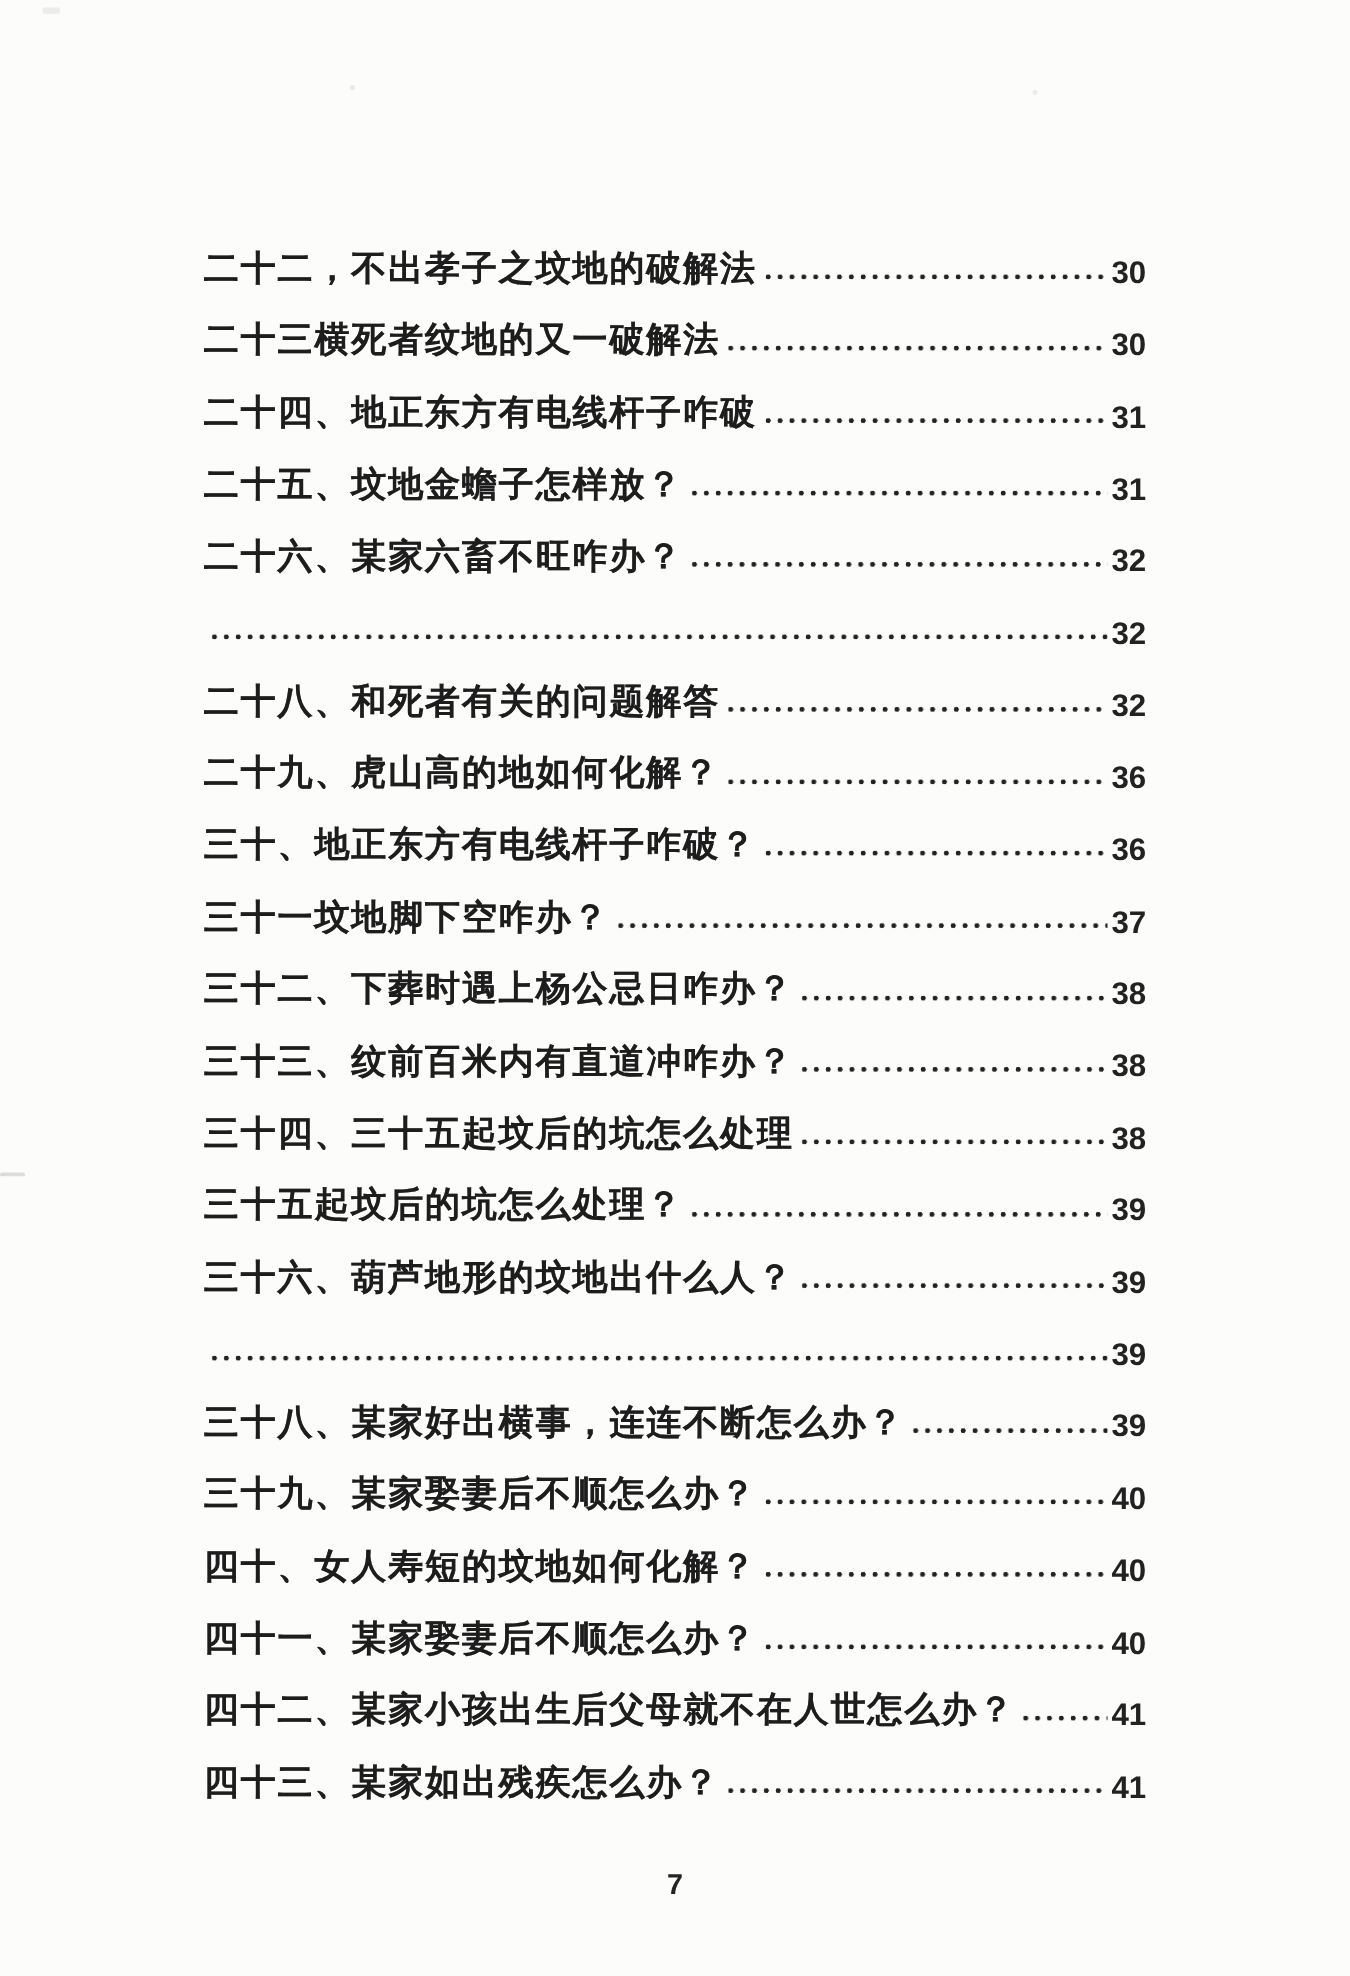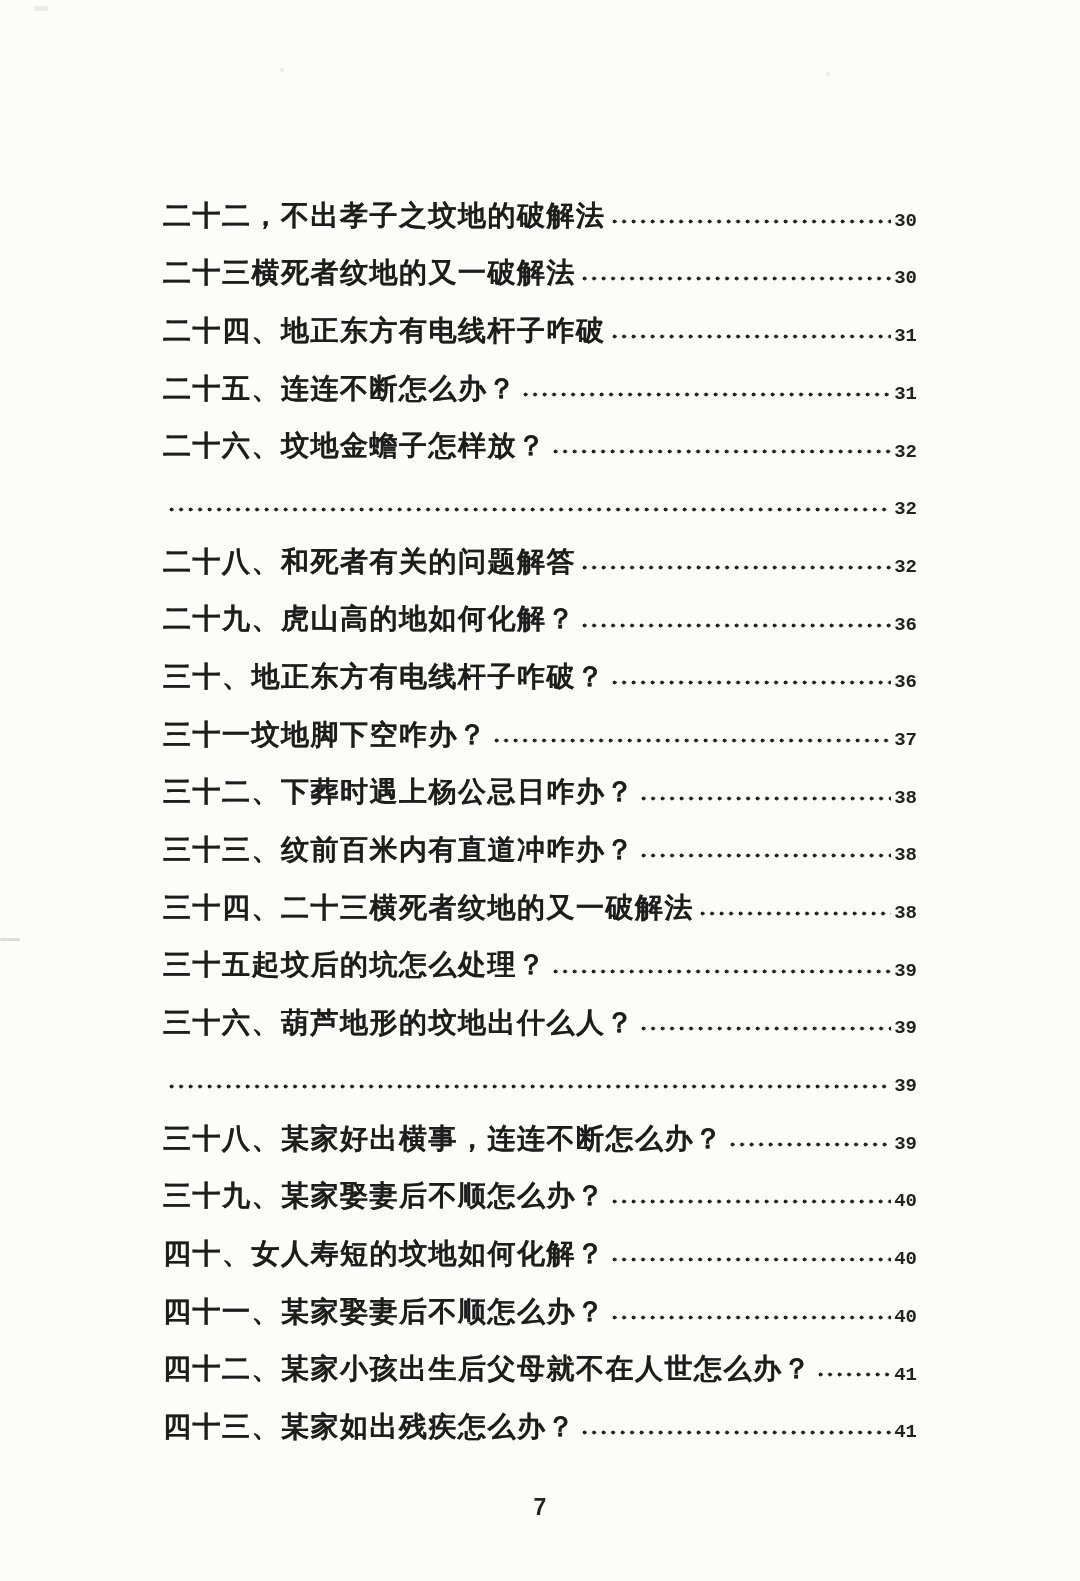--- a/index.html
+++ b/index.html
@@ -36,22 +36,22 @@
   .leader{
     flex:1 1 0;
     min-width:0;
     height:5px;
     margin:0 3px 8px 6px;
     background-image:radial-gradient(circle at 2.5px 2.5px, #222 1.8px, rgba(0,0,0,0) 2.2px);
     background-size:9.5px 5px;
     background-repeat:repeat-x;
   }
   .pagenum{
-    font-family:Liberation Mono, monospace;
-    font-size:19px;
+    font-family:Liberation Sans, sans-serif;
+    font-size:25px;
     line-height:1.05;
     white-space:nowrap;
     font-weight:600;
     color:#222;
   }
   .folio{
     position:absolute;
     left:0;top:1494px;width:100%;
     text-align:center;
     font-family:"Liberation Sans","DejaVu Sans",sans-serif;
@@ -86,27 +86,27 @@
     <span class="pagenum">30</span>
   </div>
 
   <div class="row">
     <span class="title">二十四、地正东方有电线杆子咋破</span>
     <span class="leader"></span>
     <span class="pagenum">31</span>
   </div>
 
   <div class="row">
-    <span class="title">二十五、连连不断怎么办？ </span>
+    <span class="title">二十五、坟地金蟾子怎样放？ </span>
     <span class="leader"></span>
     <span class="pagenum">31</span>
   </div>
 
   <div class="row">
-    <span class="title">二十六、坟地金蟾子怎样放？ </span>
+    <span class="title">二十六、某家六畜不旺咋办？ </span>
     <span class="leader"></span>
     <span class="pagenum">32</span>
   </div>
 
   <div class="row">
     <span class="leader"></span>
     <span class="pagenum">32</span>
   </div>
 
   <div class="row">
@@ -139,21 +139,21 @@
     <span class="pagenum">38</span>
   </div>
 
   <div class="row">
     <span class="title">三十三、纹前百米内有直道冲咋办？ </span>
     <span class="leader"></span>
     <span class="pagenum">38</span>
   </div>
 
   <div class="row">
-    <span class="title">三十四、二十三横死者纹地的又一破解法</span>
+    <span class="title">三十四、三十五起坟后的坑怎么处理</span>
     <span class="leader"></span>
     <span class="pagenum">38</span>
   </div>
 
   <div class="row">
     <span class="title">三十五起坟后的坑怎么处理？ </span>
     <span class="leader"></span>
     <span class="pagenum">39</span>
   </div>
 

